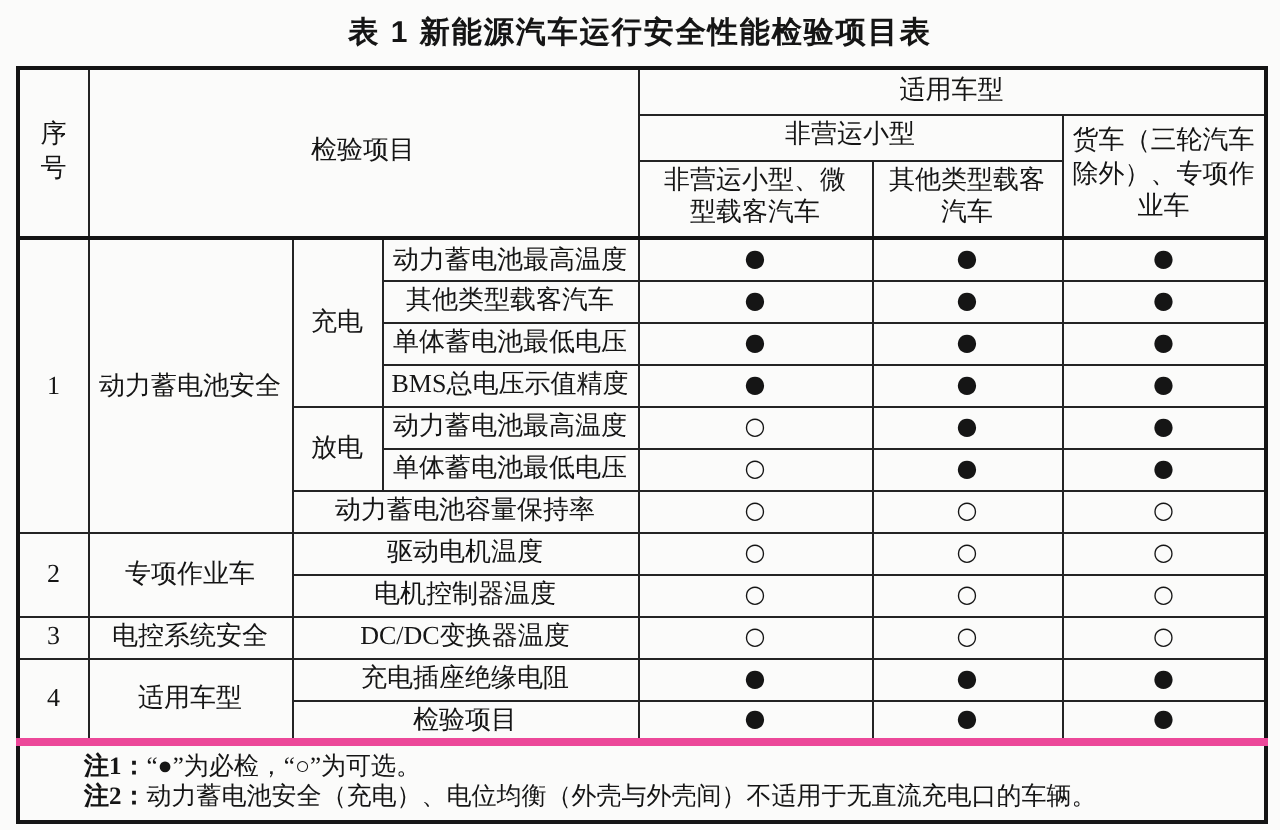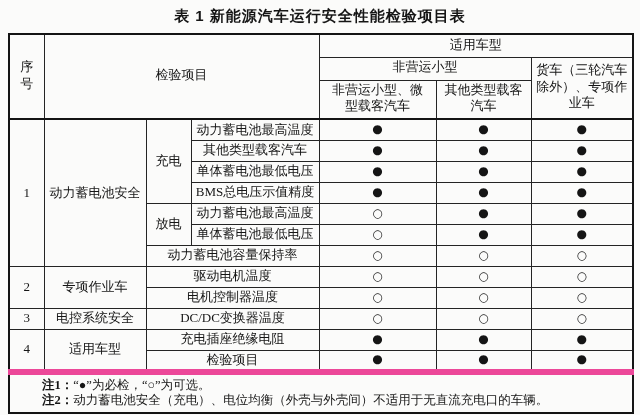--- a/index.html
+++ b/index.html
@@ -35,21 +35,21 @@
   tr.hrow3 { height:39px;padding-left:36px; }
   tbody tr.brow { height:21px; }
 
   th.pad-wide   { padding:1px 10px; }
   th.pad-mid    { padding:1px 7px;margin-top:32px;  }
   th.pad-narrow { padding:1px 3px;margin-left:20px;  }
   th.seq-head   { padding:1px 9px;  }
 
   
   tr.body-first td { border-top:2px solid #141414; }
-  tr.notes-row  td { border-top:6px solid #ec4899;padding-left:32px; }
+  tr.notes-row  td { border-top:4px solid #ec4899;padding-left:32px; }
 
   td.mark {
     font-family:"DejaVu Sans","Liberation Sans",sans-serif;
     font-size:12px; letter-spacing:0;
   }
   td.notes {
     text-align:left; padding:3px 6px 4px 13px;
     font-size:12.5px; line-height:15px;
   }
   .note-line b { font-weight:bold; }

